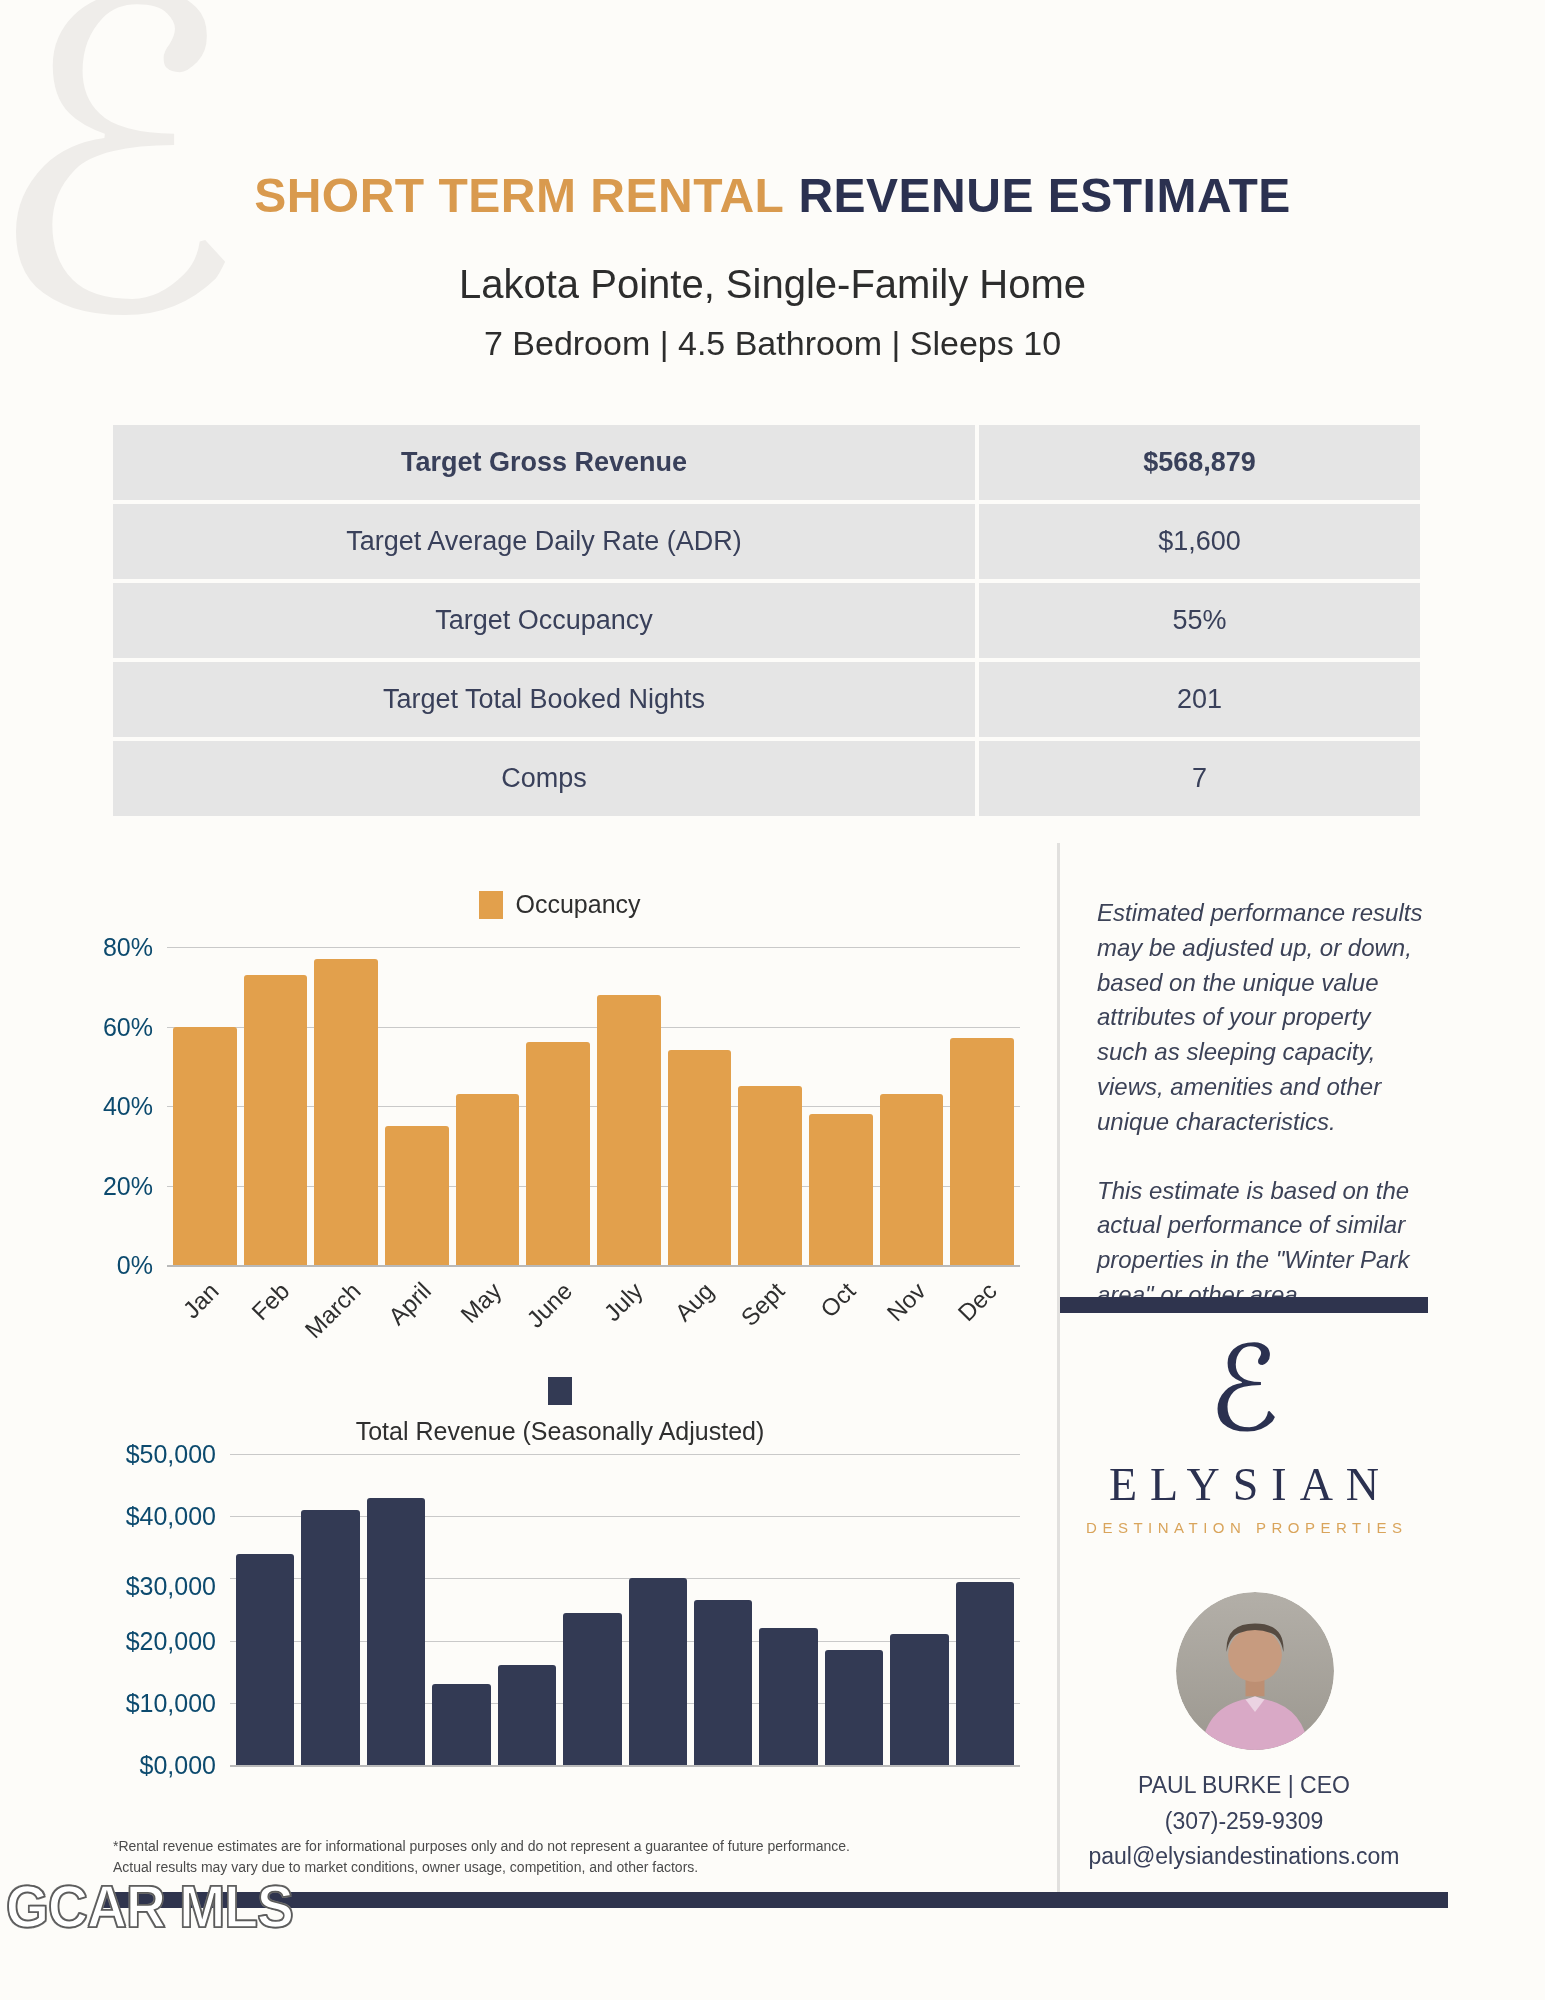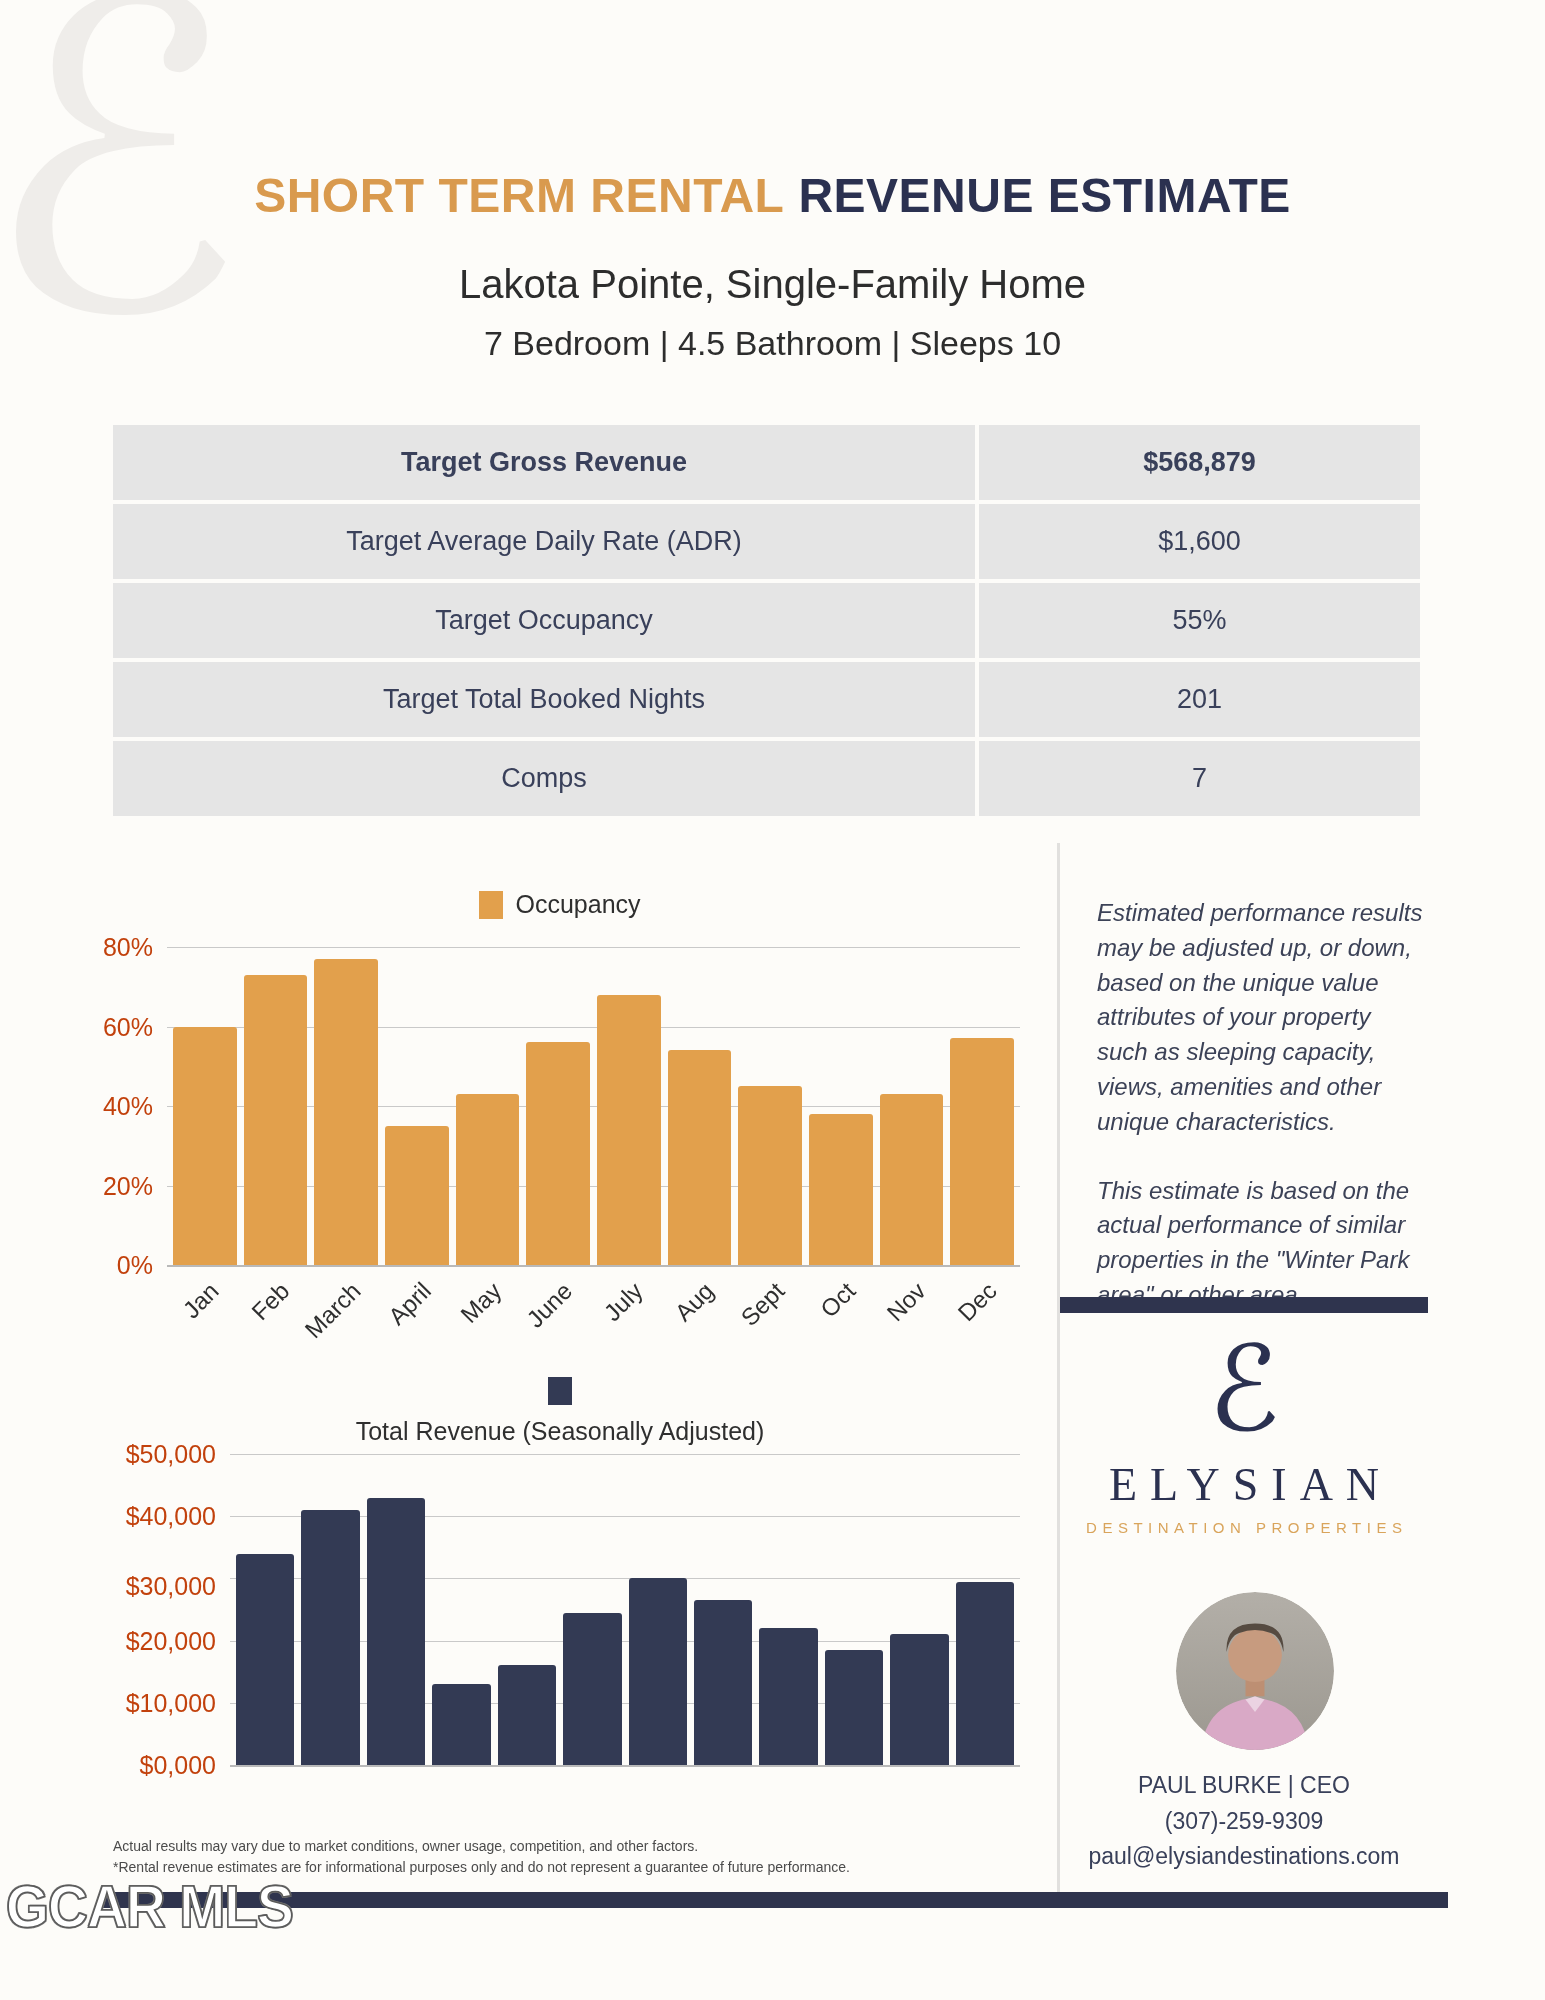--- a/index.html
+++ b/index.html
@@ -51,21 +51,21 @@
   .chart-rev .legend{margin-top:30px;flex-direction:column;}
   .chart-rev .chart-row{margin-top:8px;}
   .ylabels{position:relative;}
   .chart-occ .ylabels{width:67px;}
   .chart-rev .ylabels{width:130px;}
   .chart-occ .plotwrap{height:318px;}
   .chart-rev .plotwrap{height:311px;}
   .plotwrap{flex:1;position:relative;}
   .ytick{
     position:absolute;right:14px;transform:translateY(-50%);
-    font-size:25px;color:#c2410c;white-space:nowrap;
+    font-size:25px;color:#0c4a6e;white-space:nowrap;
   }
   .gridline{position:absolute;left:0;right:0;height:1px;background:#C9C9C9;}
   .gridline.axisline{height:2px;background:#B9B9B9;}
   .bars{
     position:absolute;left:0;right:0;top:0;bottom:0;
     display:flex;align-items:flex-end;gap:7px;padding:0 6px;
   }
   .bar{flex:1;border-radius:3px 3px 0 0;}
   .xlabels{display:flex;gap:7px;padding:0 6px;height:82px;}
   .chart-occ .xlabels{margin-left:67px;}
@@ -264,22 +264,22 @@
             <div class="bar" style="height: 42%; background: rgb(51, 58, 84);"></div>
             <div class="bar" style="height: 59%; background: rgb(51, 58, 84);"></div>
           </div>
       </div>
     </div>
   </div>
 
 </div>
 
 <div class="disclaimer">
+  <div>*Rental revenue estimates are for informational purposes only and do not represent a guarantee of future performance.</div>
   <div>Actual results may vary due to market conditions, owner usage, competition, and other factors.</div>
-  <div>*Rental revenue estimates are for informational purposes only and do not represent a guarantee of future performance.</div>
 </div>
 
 <div class="v-divider"></div>
 <div class="sidebar-text">
     <p>Estimated performance results may be adjusted up, or down, based on the unique value attributes of your property such as sleeping capacity, views, amenities and other unique characteristics.</p>
     <p>This estimate is based on the actual performance of similar properties in the "Winter Park area" or other area.</p>
   </div>
 <div class="navy-bar-1"></div>
 
 <div class="logo-block">

